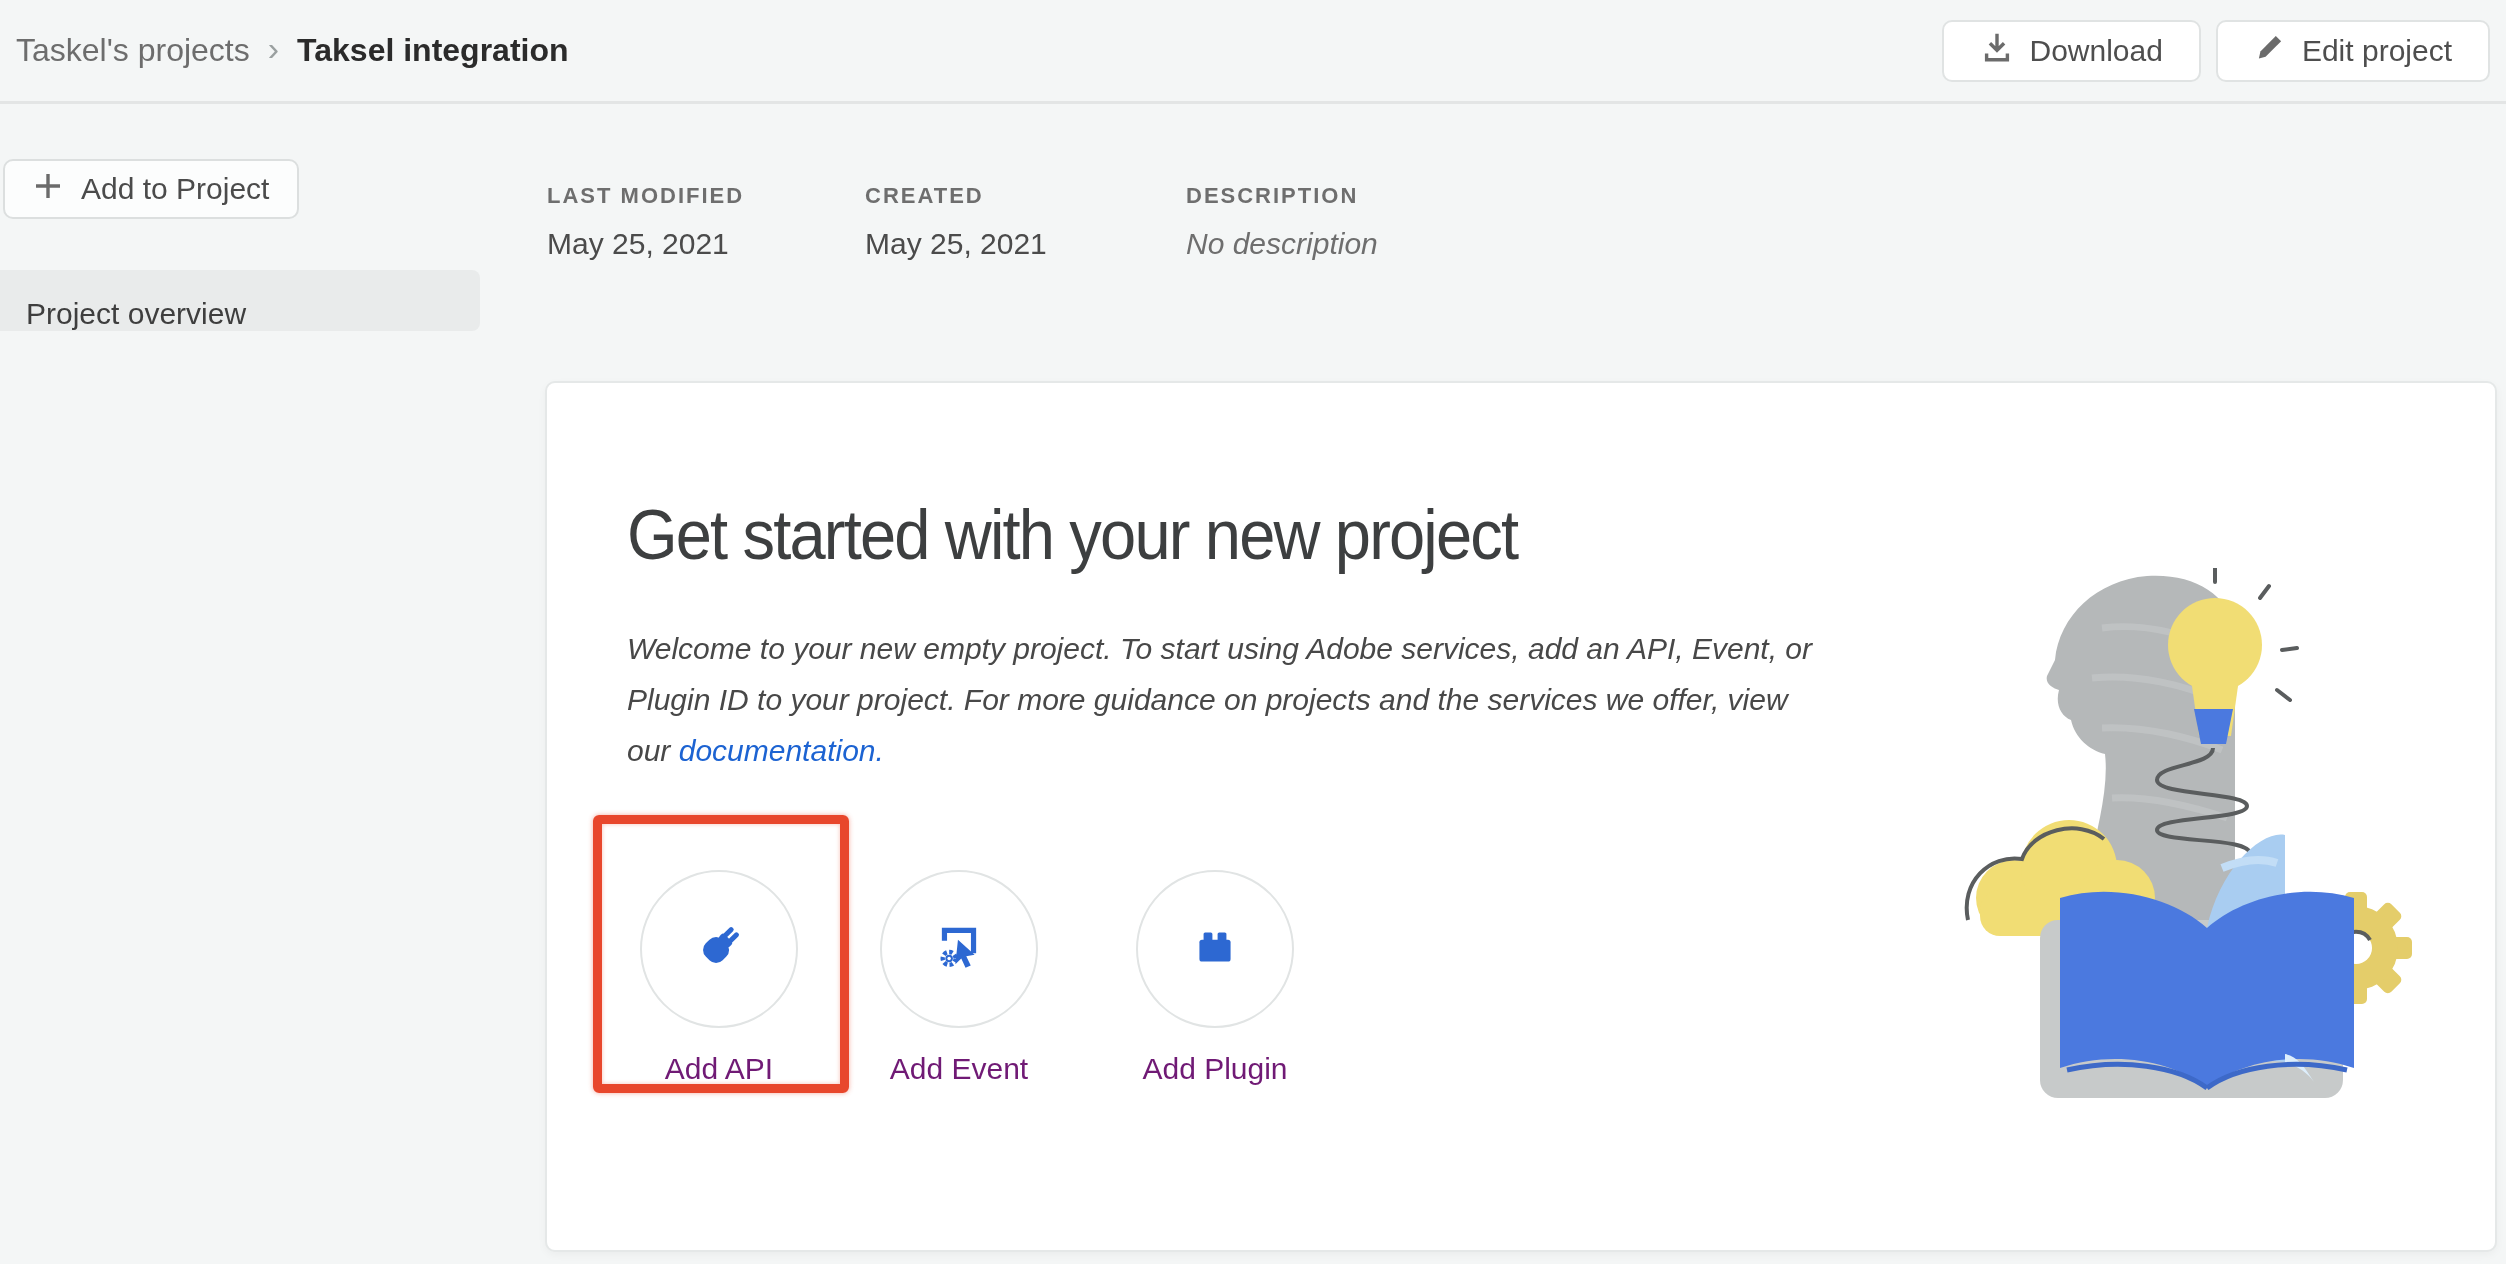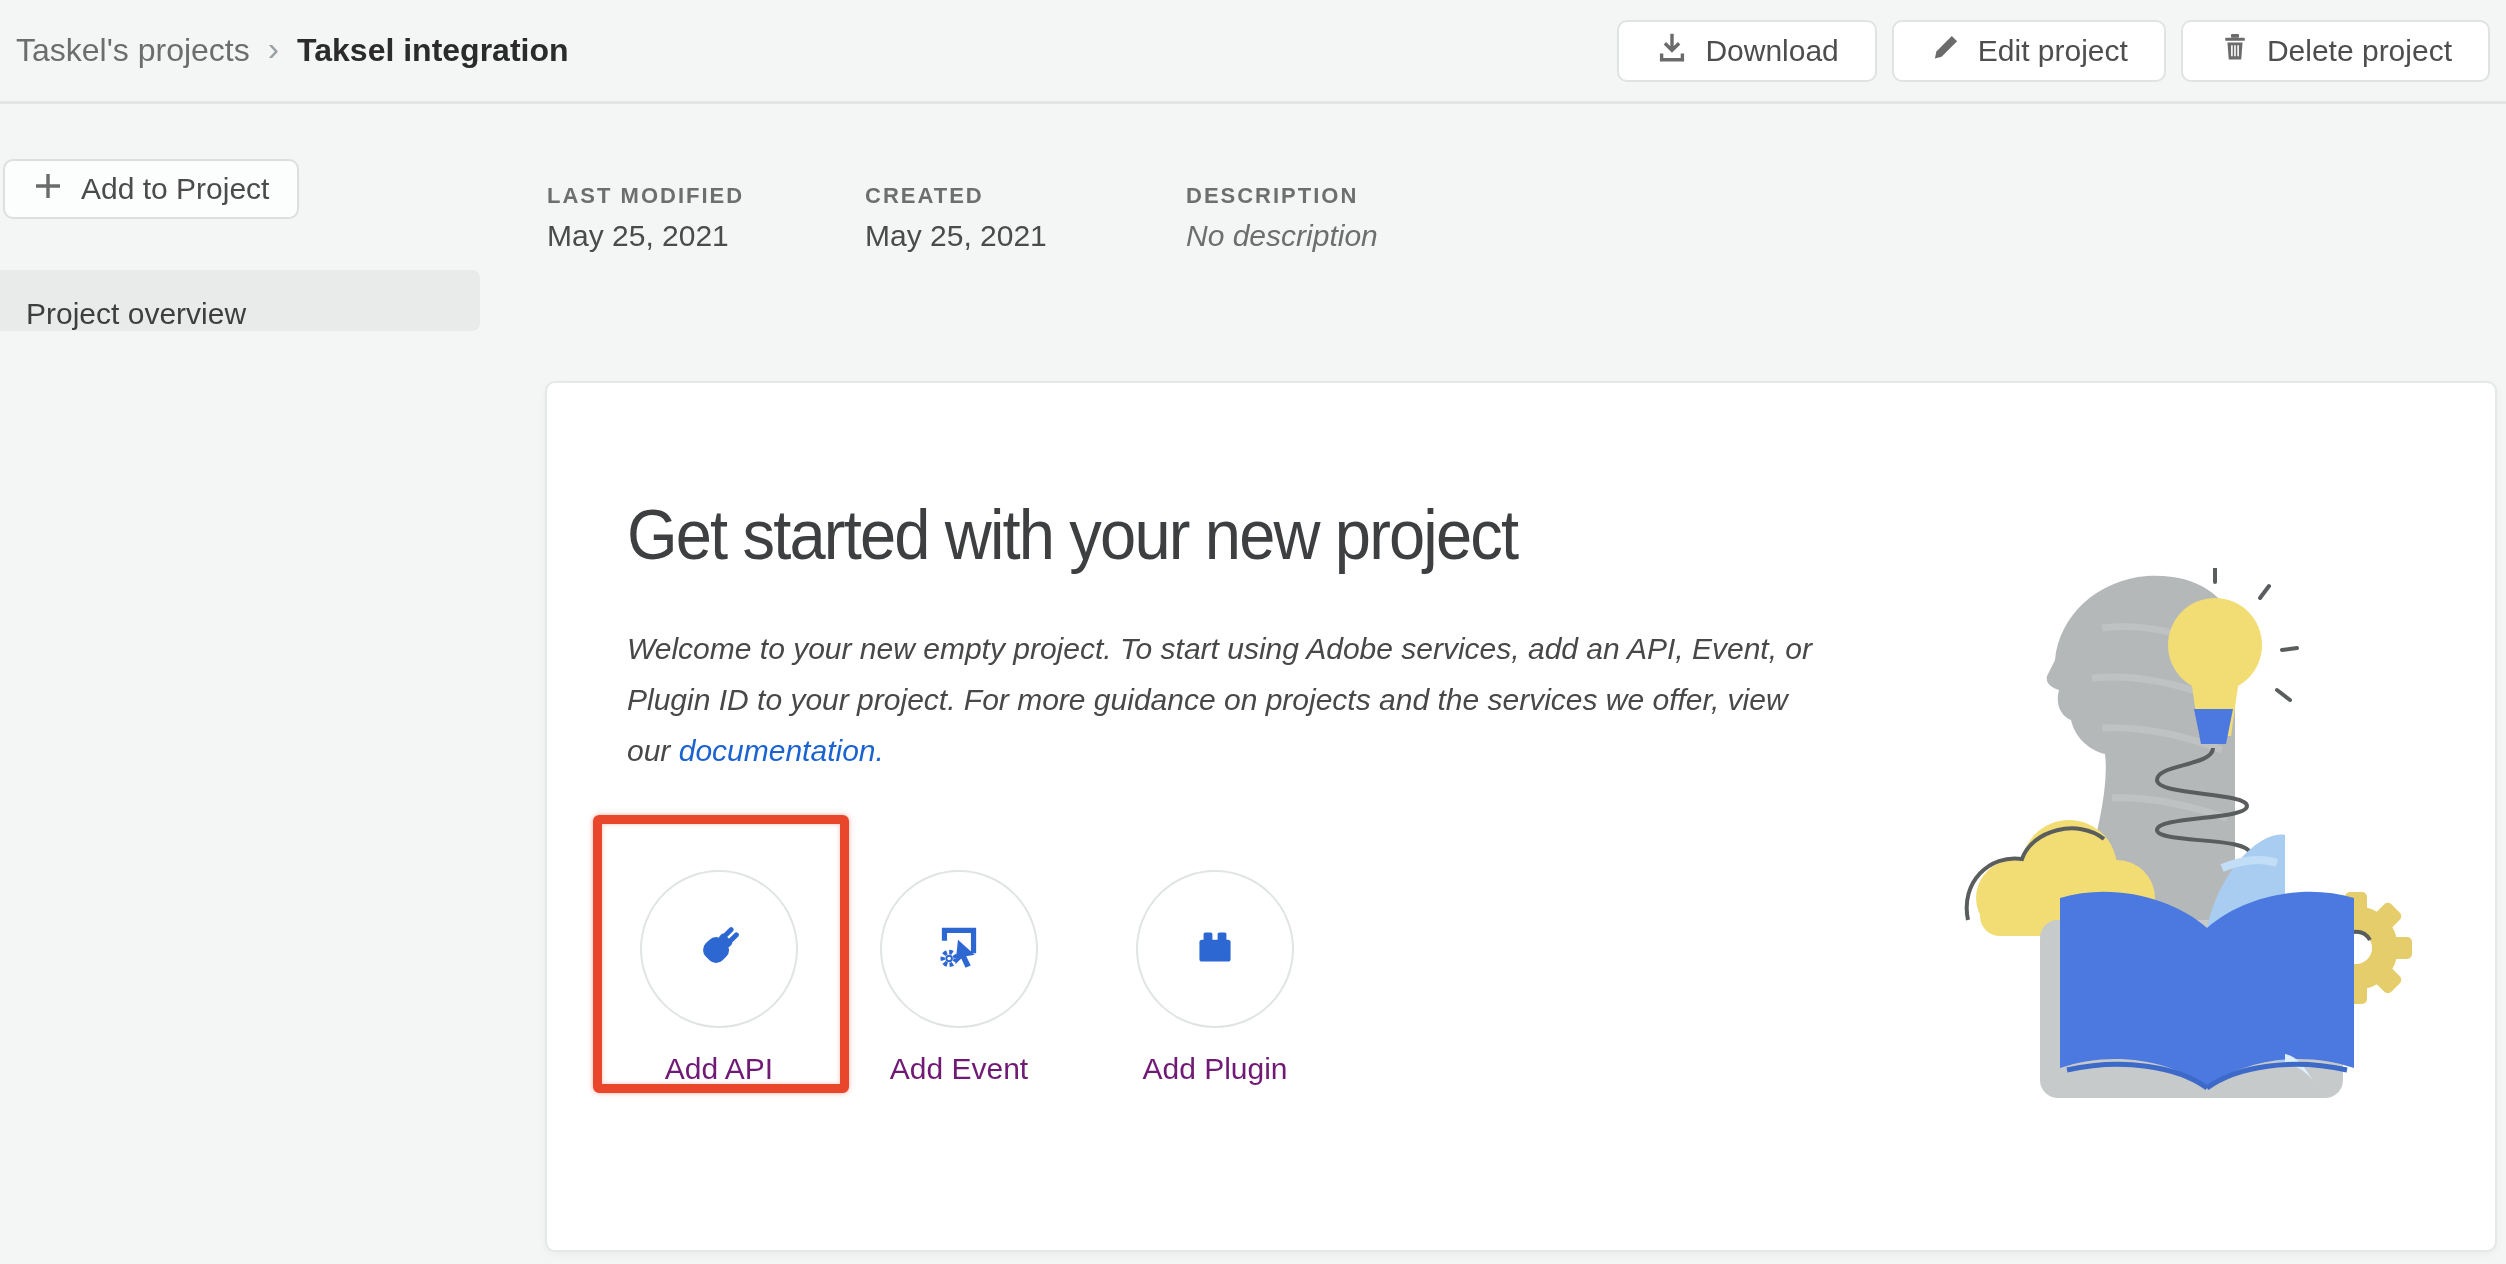--- a/index.html
+++ b/index.html
@@ -54,21 +54,21 @@
     padding-left: 26px;
     font-size: 30px; color: #3e3e3e; cursor: pointer;
   }
 
   
   .meta-col { position: absolute; top: 183px; }
   .meta-label {
     font-size: 22px; font-weight: bold; color: #6e6e6e;
     letter-spacing: 2px;
   }
-  .meta-value { margin-top: 10px; font-size: 30px; color: #4b4b4b; }
+  .meta-value { margin-top: 18px; font-size: 30px; color: #4b4b4b; }
   .meta-value.italic { font-style: italic; color: #6e6e6e; }
   .meta-lastmod { left: 547px; }
   .meta-created { left: 865px; }
   .meta-desc    { left: 1186px; }
 
   
   .card {
     position: absolute; left: 545px; top: 381px;
     width: 1952px; height: 871px;
     background: #ffffff;
@@ -132,31 +132,20 @@
       </span>
       <span>Download</span>
     </button>
     <button class="btn">
       <span>
         <svg width="32" height="32" viewBox="0 0 36 36">
           <path d="M24.5 5.5 L30.5 11.5 L13 29 L5.5 30.8 L7.2 23 Z" fill="#6b6b6b"></path>
         </svg>
       </span>
       <span>Edit project</span>
-    </button>
-    <button class="btn">
-      <span>
-        <svg width="32" height="32" viewBox="0 0 36 36">
-          <rect x="13.5" y="3.5" width="9" height="4" rx="1" fill="#6b6b6b"></rect>
-          <rect x="7" y="7.5" width="22" height="3.6" rx="1" fill="#6b6b6b"></rect>
-          <path d="M9.5 13 H26.5 L25 32 H11 Z" fill="#6b6b6b"></path>
-          <path d="M14.5 16 V28.5 M18 16 V28.5 M21.5 16 V28.5" stroke="#ffffff" stroke-width="1.8"></path>
-        </svg>
-      </span>
-      <span>Delete project</span>
     </button>
   </div>
 </div>
 
 <button class="add-to-project">
   <span>
     <svg width="30" height="30" viewBox="0 0 30 30">
       <path d="M15 3 V27 M3 15 H27" stroke="#6b6b6b" stroke-width="3.4"></path>
     </svg>
   </span>

